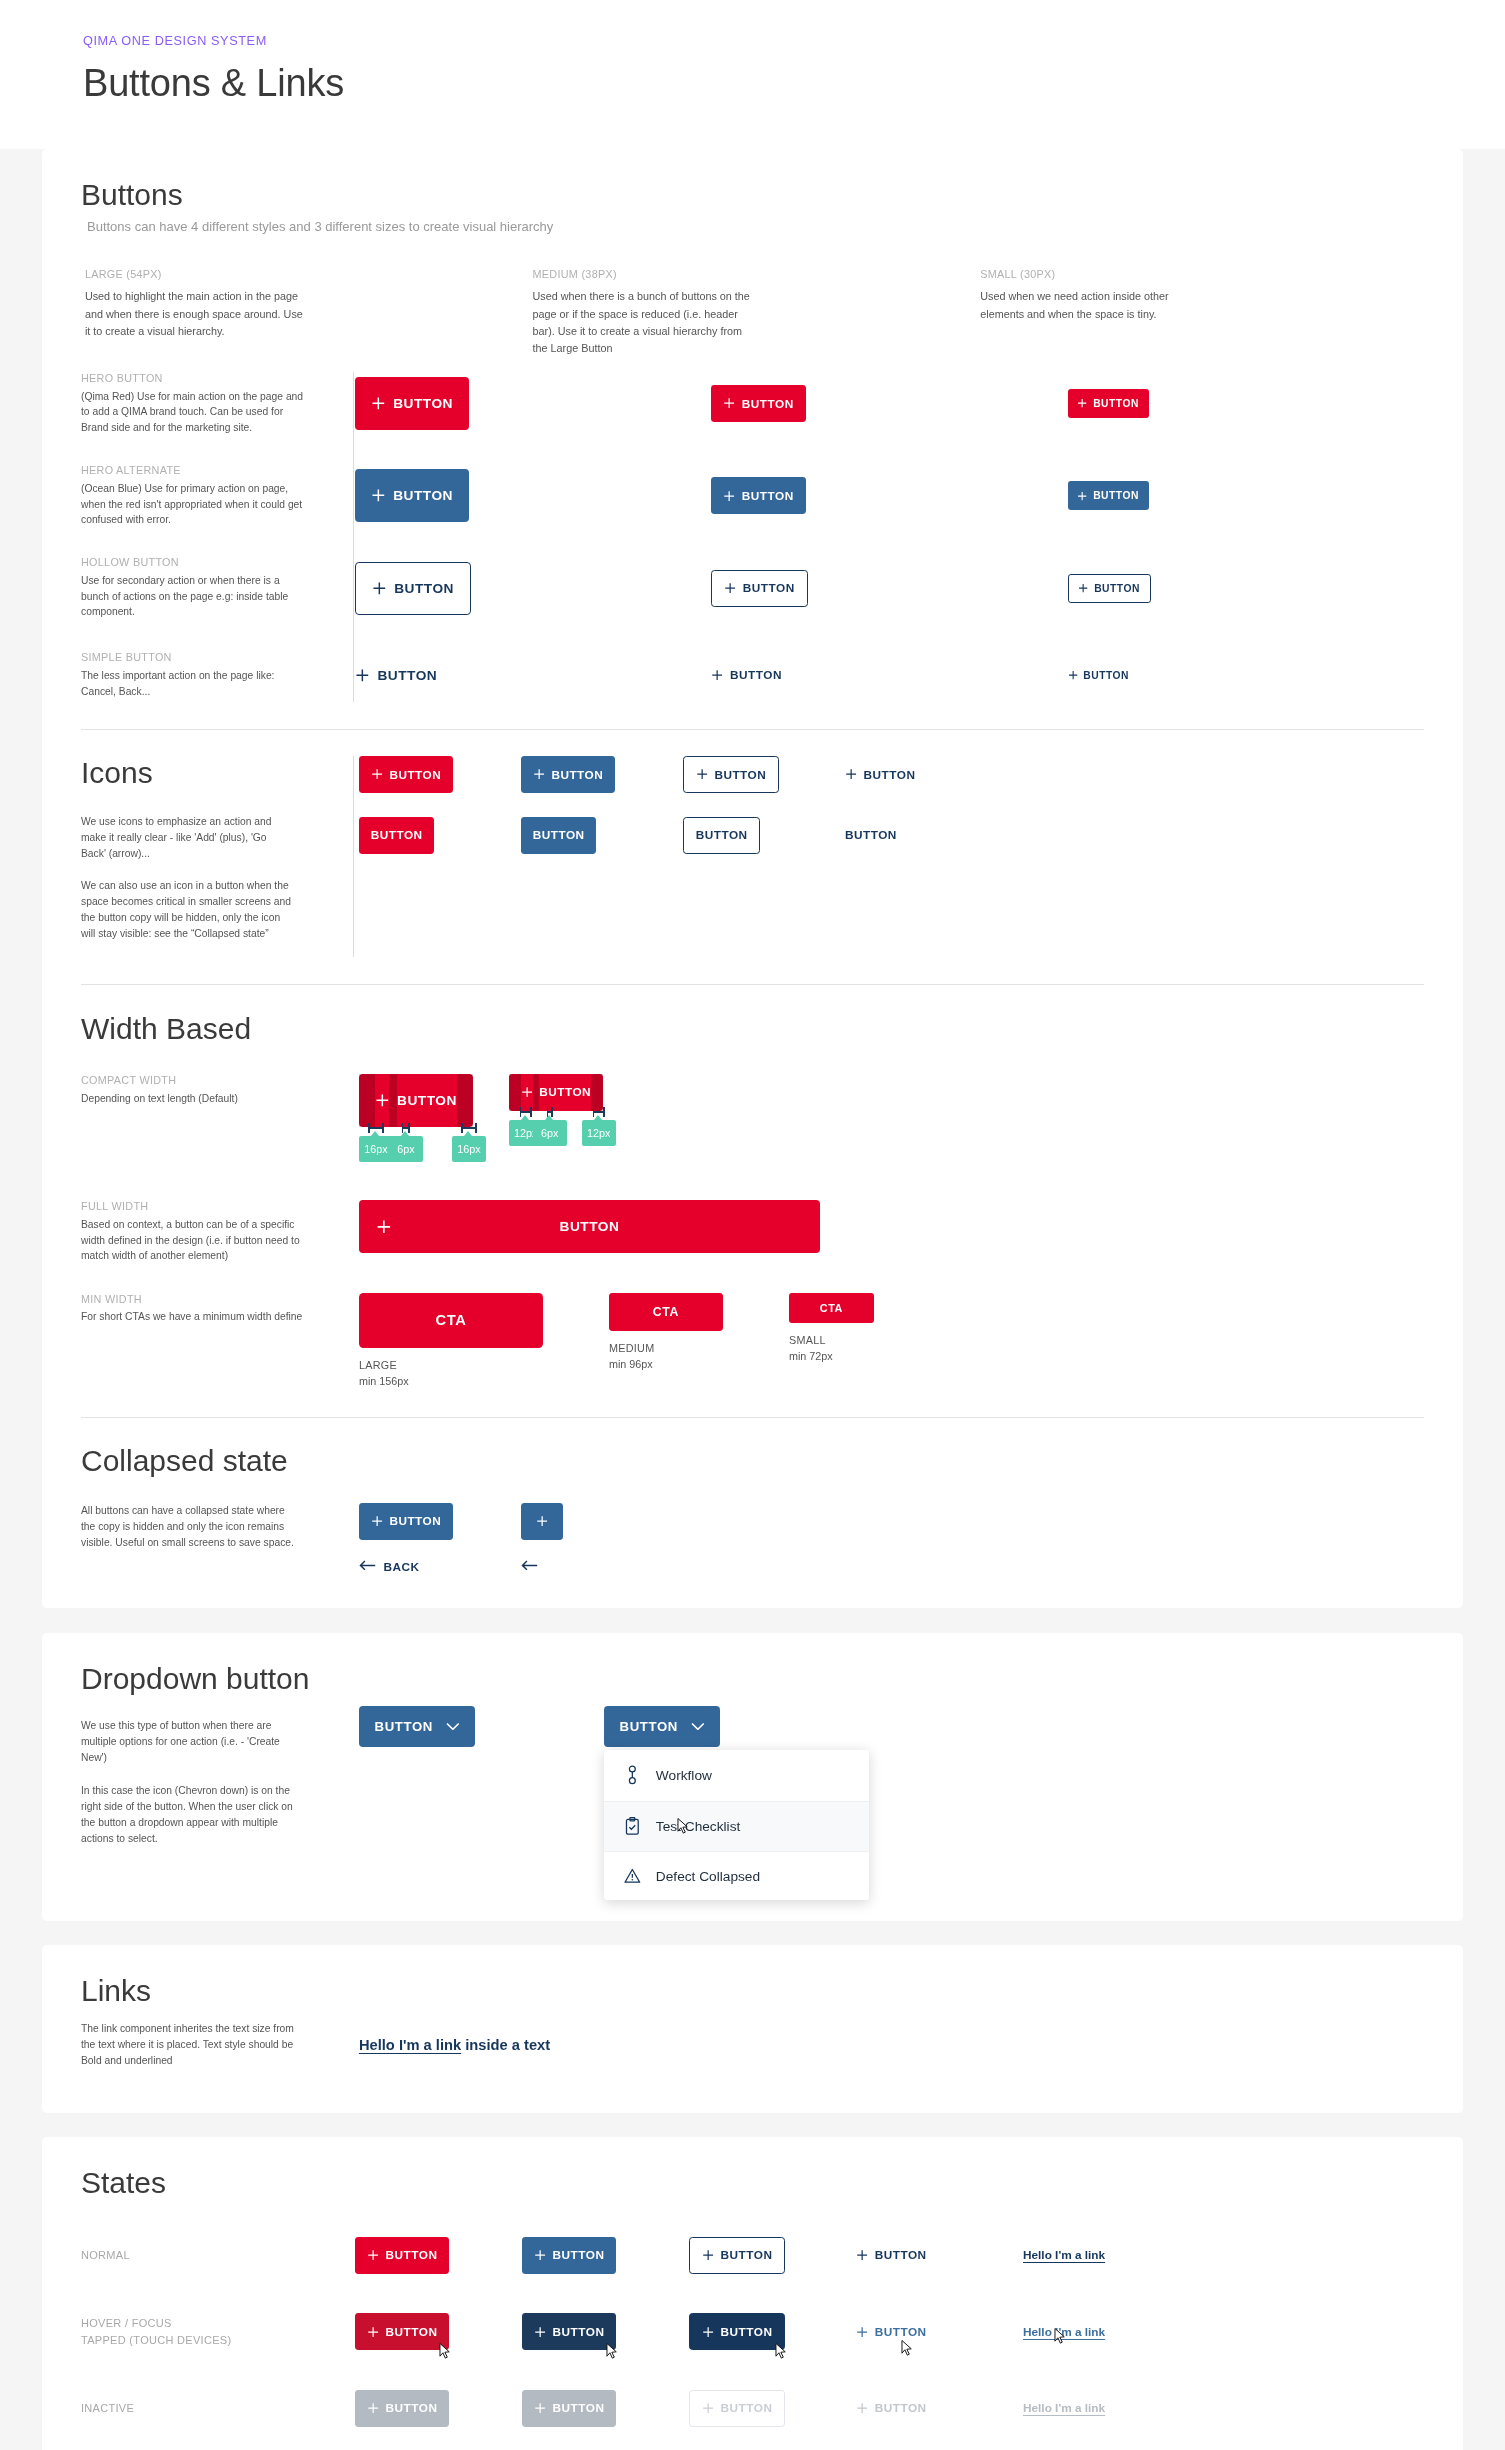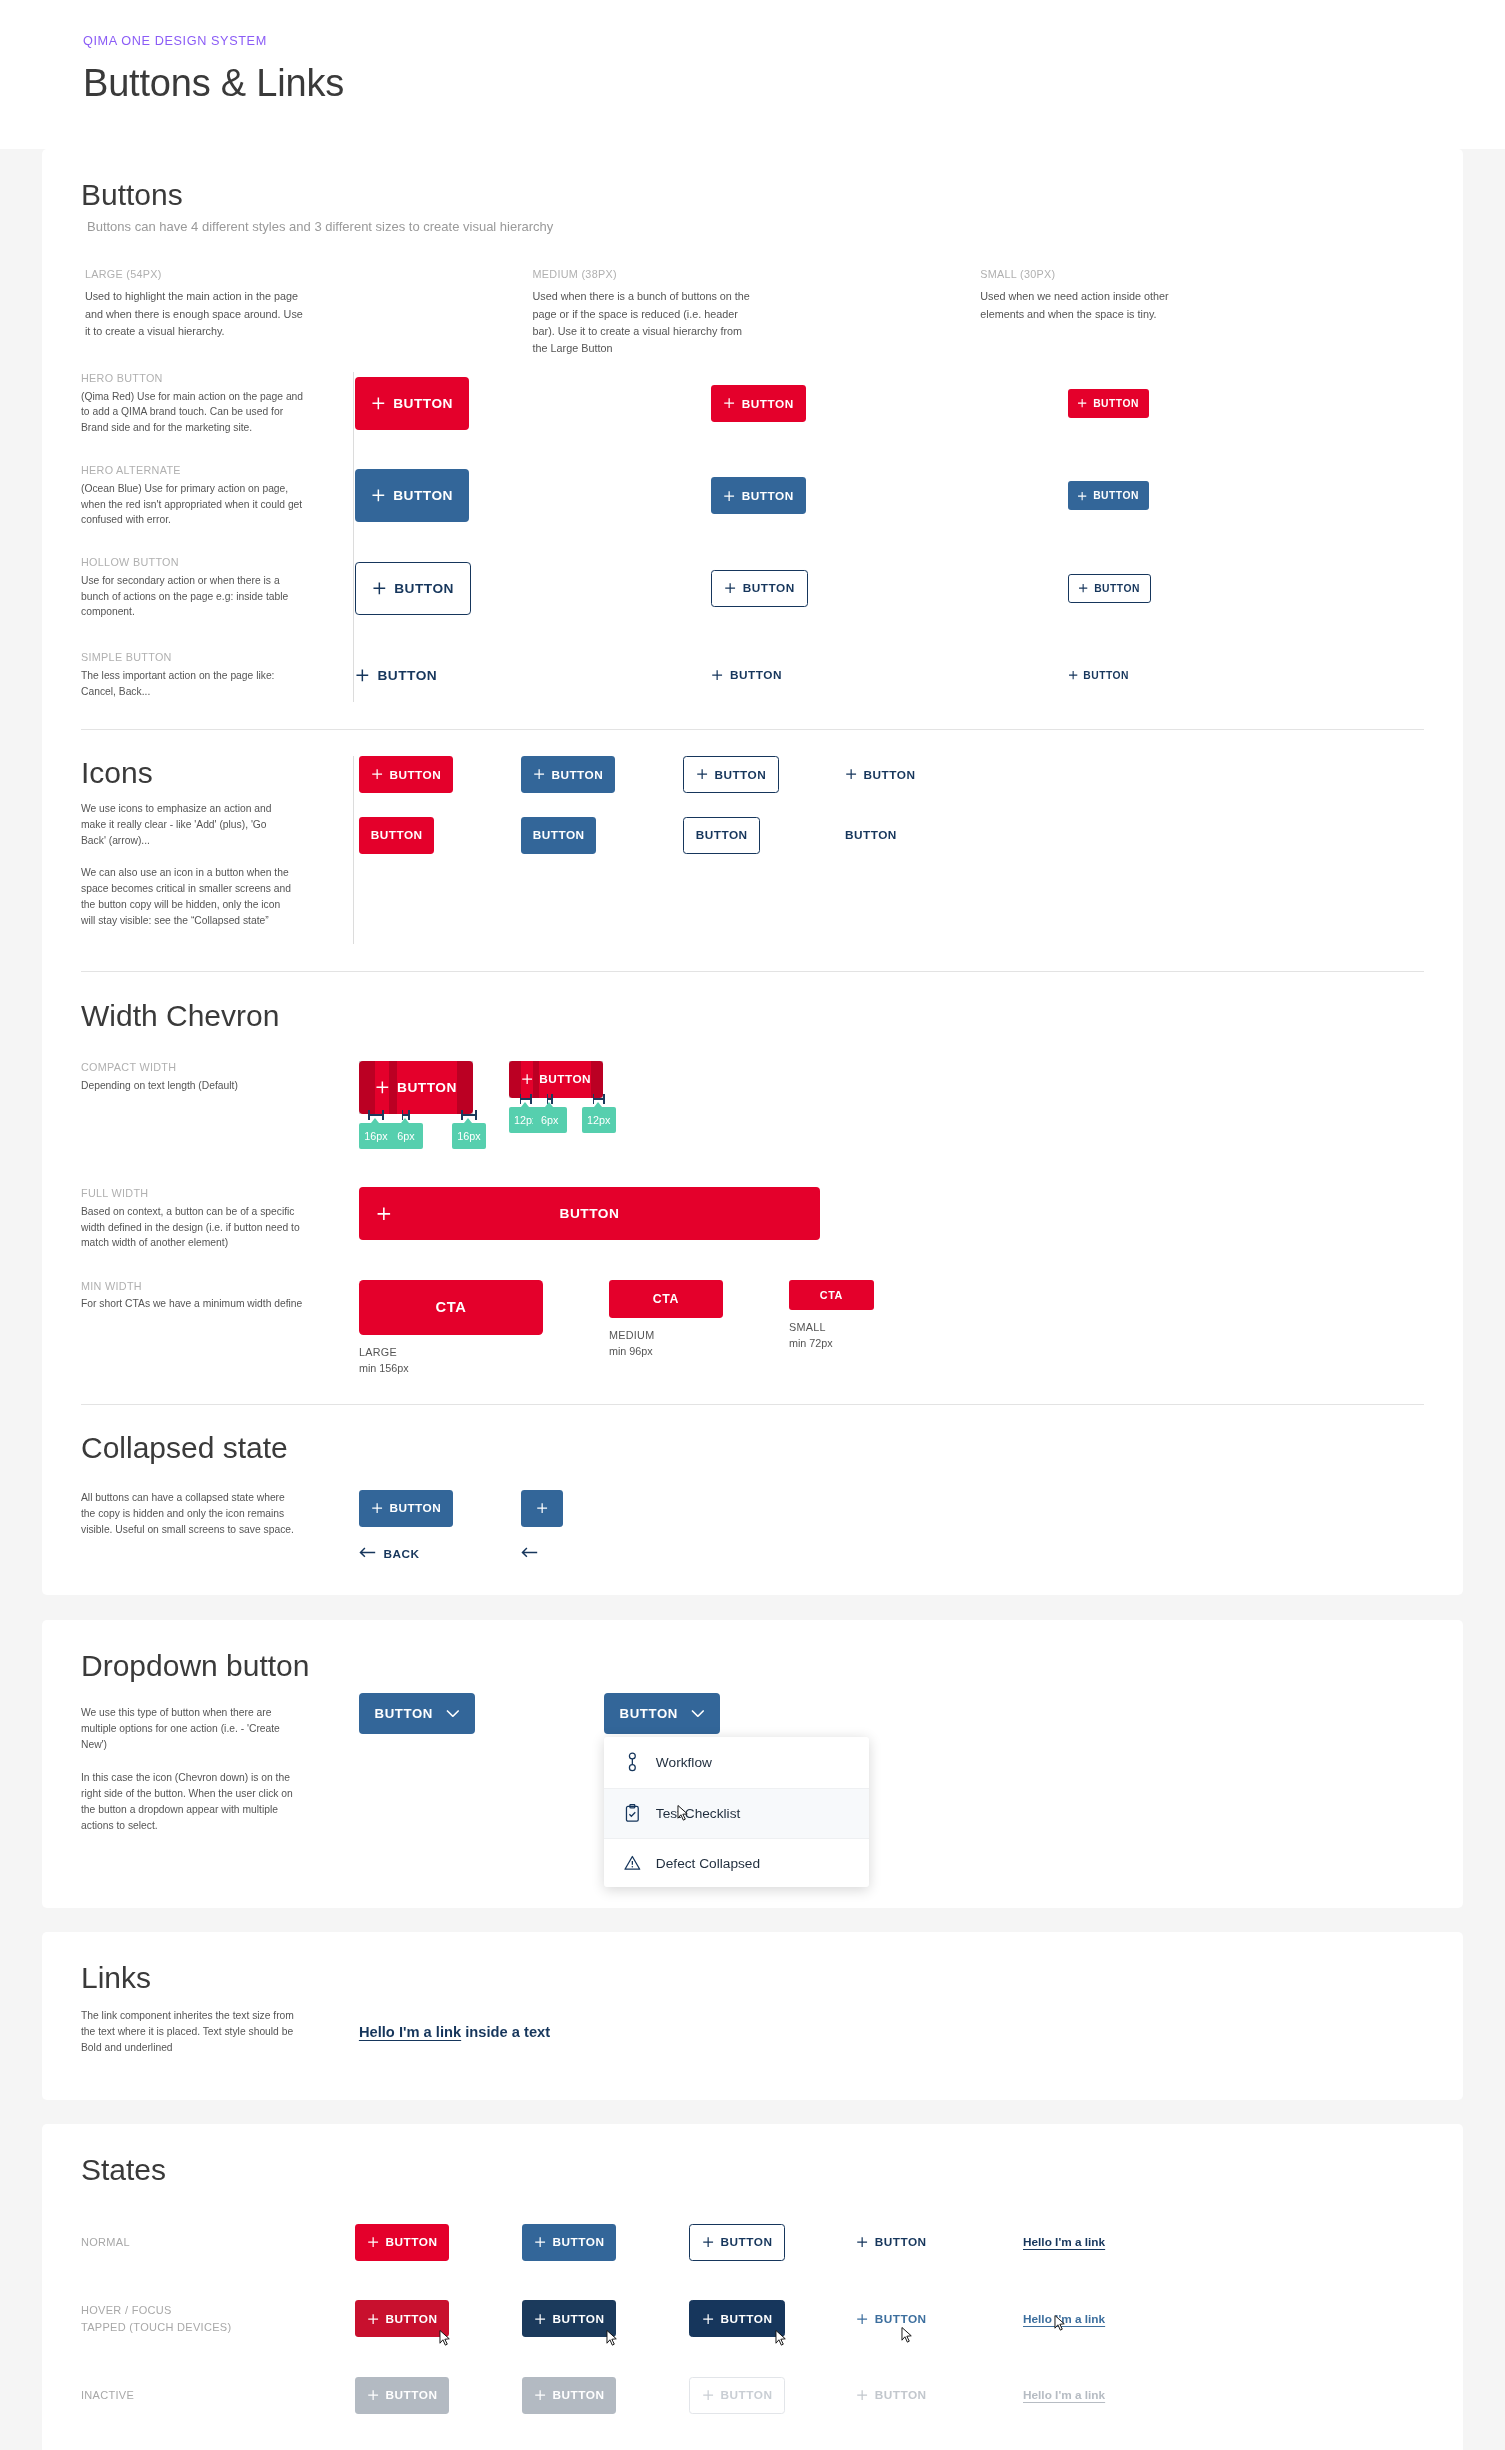--- a/index.html
+++ b/index.html
@@ -382,21 +382,21 @@
       </div>
     </div>
   </div>
 
   <div class="hr"></div>
 
   <div style="margin-top:27px; position:relative;">
     <div class="icons-wrap">
       <div class="icons-left">
         <div class="sec-title">Icons</div>
-        <div class="icon-desc" style="margin-top:11px;">We use icons to emphasize an action and make it really clear - like 'Add' (plus), 'Go Back' (arrow)...</div>
+        <div class="icon-desc" style="margin-top:24px;">We use icons to emphasize an action and make it really clear - like 'Add' (plus), 'Go Back' (arrow)...</div>
         <div class="icon-desc">We can also use an icon in a button when the space becomes critical in smaller screens and the button copy will be hidden, only the icon will stay visible: see the “Collapsed state”</div>
       </div>
       <div class="vrule" style="left:272px;"></div>
       <div class="icons-body">
         <div class="icons-row">
           <div><button class="btn sz-md v-hero">
                 <span class="plus"><svg width="12.3" height="12.3" viewBox="0 0 30 30">
                     <path d="M15 3v24M3 15h24" stroke="#fff" stroke-width="3"></path>
                   </svg></span>
                 <span class="lbl">BUTTON</span>
@@ -434,21 +434,21 @@
                 <span class="lbl" style="margin-left:0">BUTTON</span>
               </button></div>
         </div>
       </div>
     </div>
   </div>
 
   <div class="hr"></div>
 
   <div style="margin-top:27px;">
-    <div class="sec-title">Width Chevron</div>
+    <div class="sec-title">Width Based</div>
 
     <div class="ws-row">
       <div class="ws-left">
         <div class="style-label">COMPACT WIDTH</div>
         <div class="style-desc">Depending on text length (Default)</div>
       </div>
       <div class="ws-body">
         
         <div class="spec-group">
           <div class="spec-btn">

